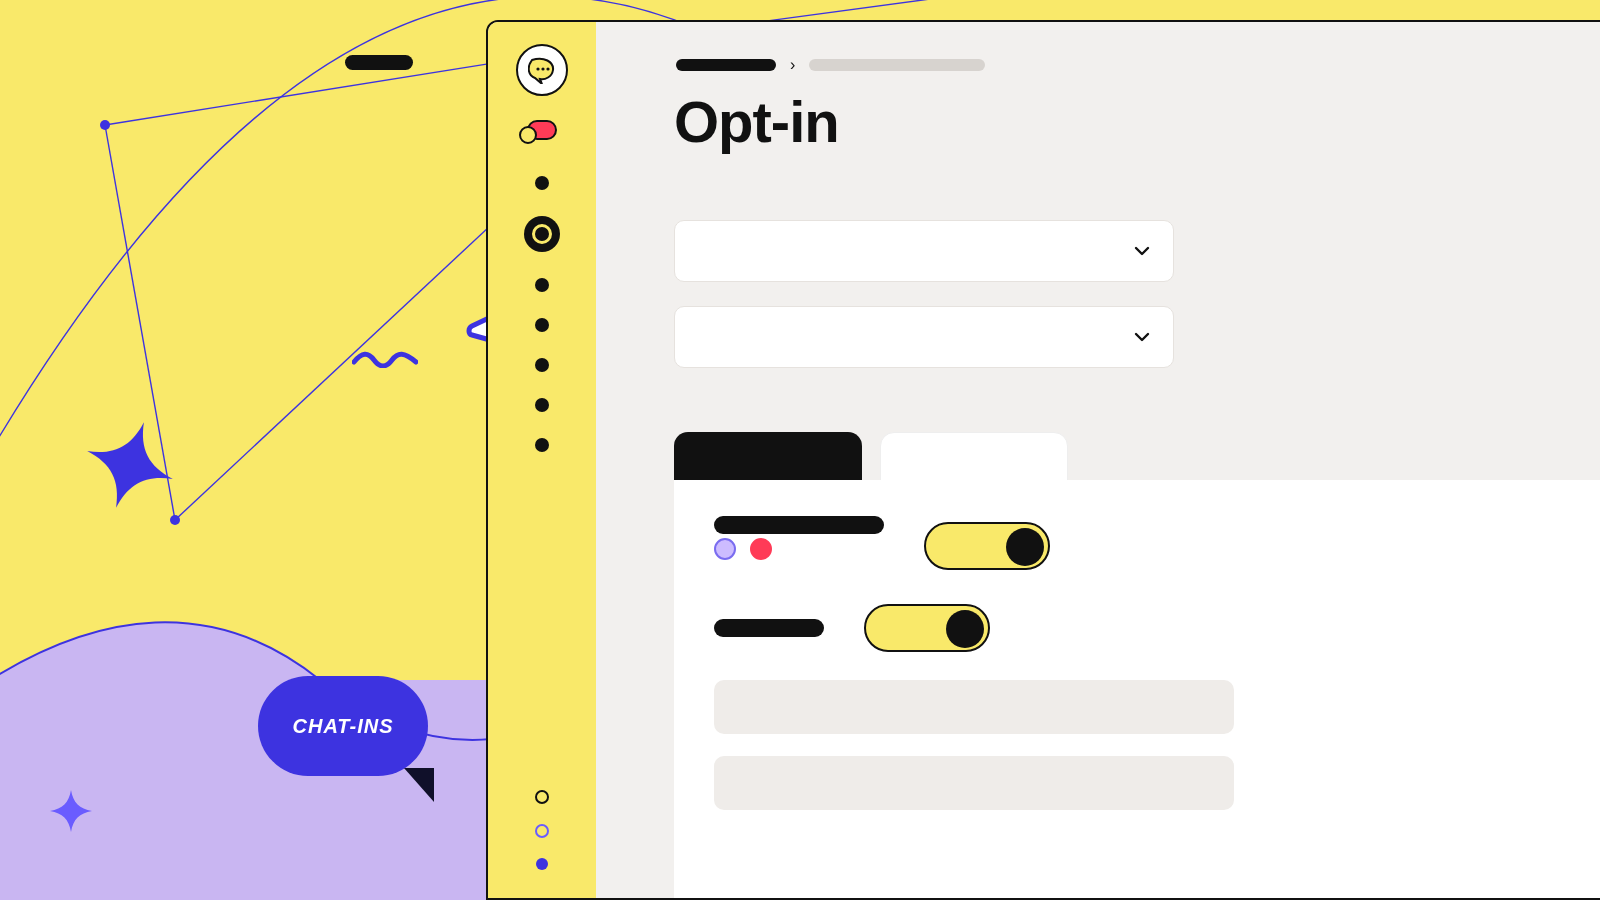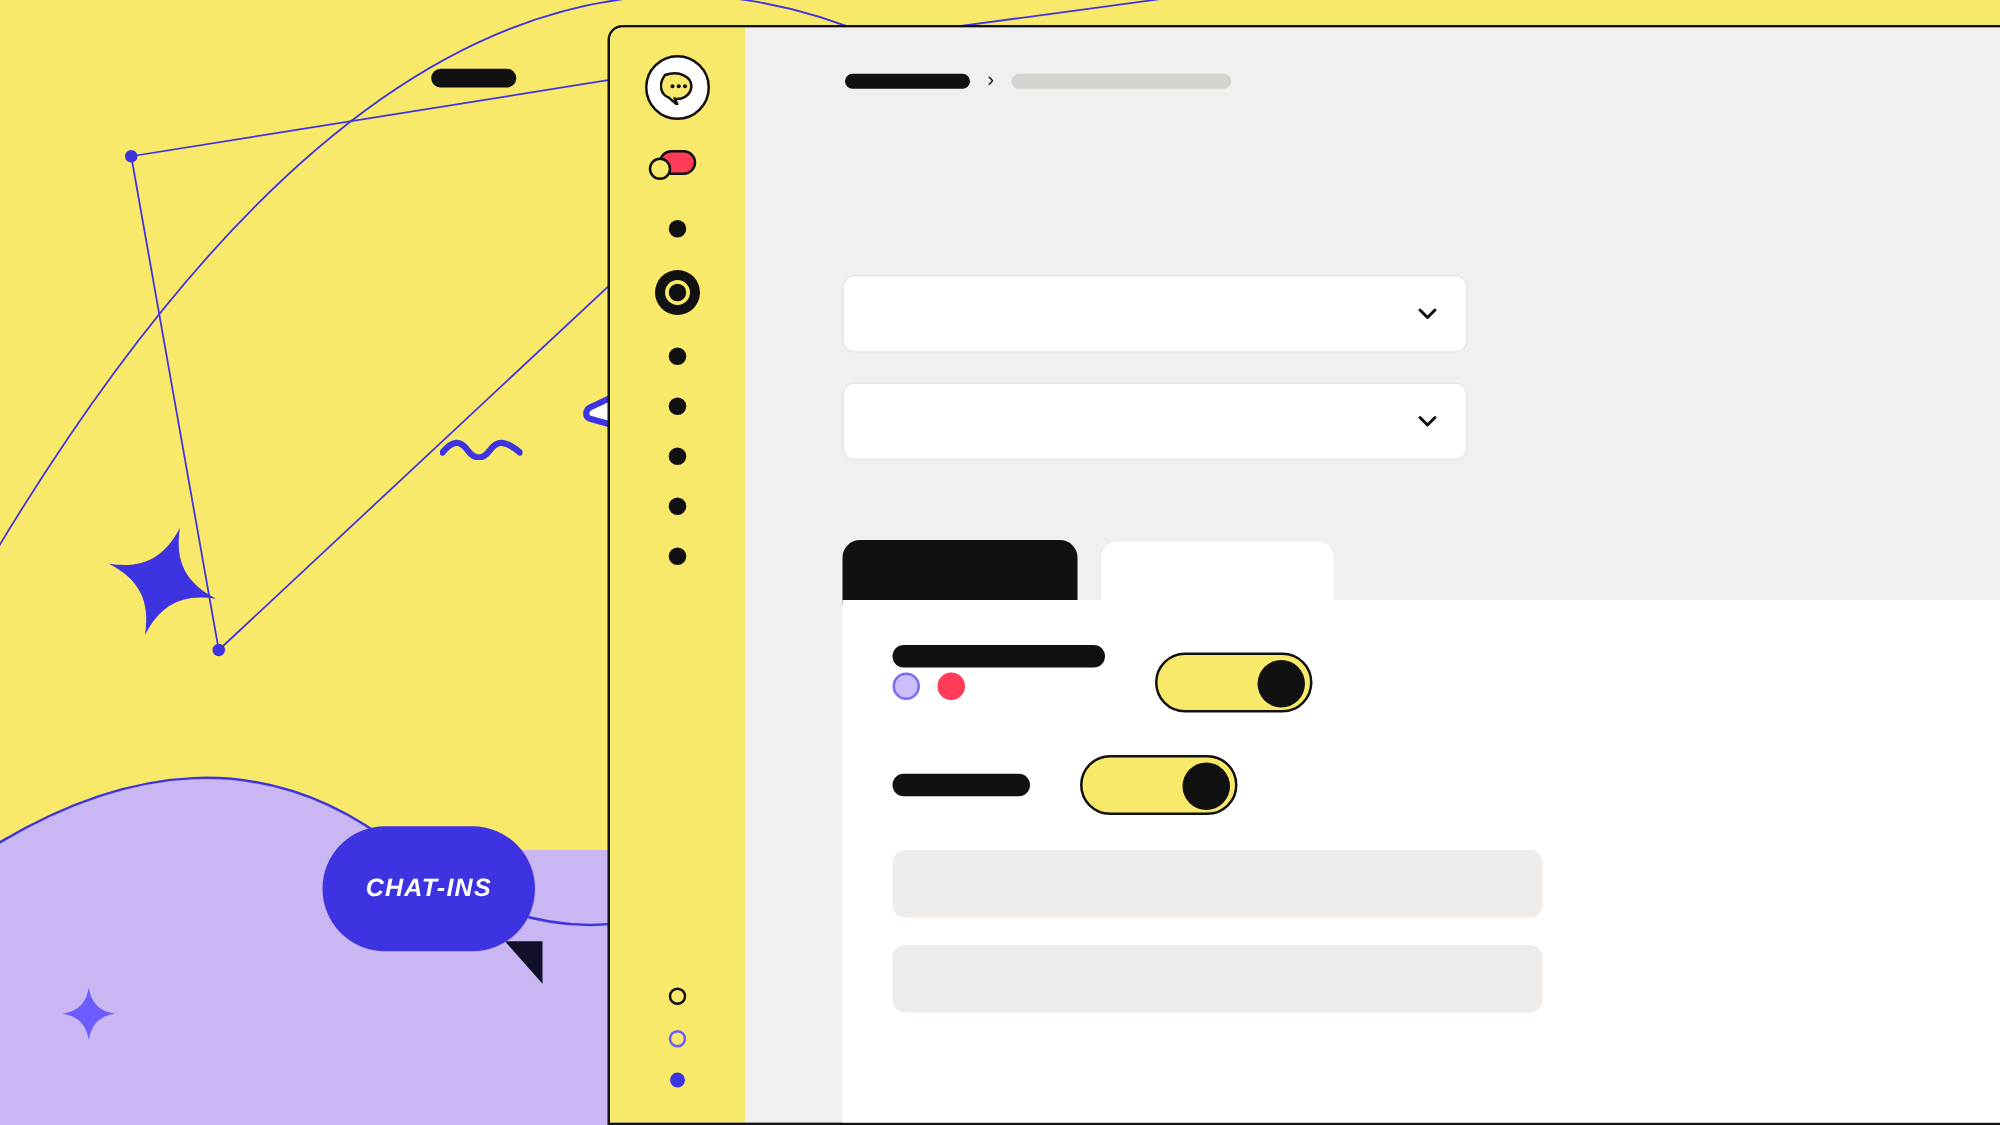--- a/index.html
+++ b/index.html
@@ -29,21 +29,21 @@
     position:absolute; left:70px; top:115px; width:360px; text-align:right;
     font-weight:800; font-size:46px; line-height:1.06; letter-spacing:-0.5px; color:#111;
   }
   .squiggle { position:absolute; left:352px; top:350px; }
 
   
   .cursor { position:absolute; left:462px; top:300px; }
 
   
   .chatins {
-    position:absolute; left:258px; top:661px; width:170px; height:100px;
+    position:absolute; left:258px; top:676px; width:170px; height:100px;
   }
   .chatins .bubble {
     position:absolute; inset:0; background:#3d33e0; border-radius:52px;
     display:flex; align-items:center; justify-content:center;
     color:#fff; font-weight:800; font-style:italic; letter-spacing:1px; font-size:20px;
   }
   .chatins .tail {
     position:absolute; right:-6px; bottom:-26px; width:0;height:0;
     border-left:30px solid transparent;
     border-top:34px solid #10102a;
@@ -232,20 +232,21 @@
     </div>
 
     <div class="content">
 
       <div class="crumbs">
         <div class="crumb-strong"></div>
         <span class="crumb-caret">›</span>
         <div class="crumb-faint"></div>
       </div>
 
+      <h1 class="title">Opt-in</h1>
 
       <div class="select one">
         <svg class="chev" viewBox="0 0 18 18">
             <path d="M3 6 L9 12 L15 6" fill="none" stroke="#111" stroke-width="2.4" stroke-linecap="round" stroke-linejoin="round"></path>
           </svg>
       </div>
       <div class="select two">
         <svg class="chev" viewBox="0 0 18 18">
             <path d="M3 6 L9 12 L15 6" fill="none" stroke="#111" stroke-width="2.4" stroke-linecap="round" stroke-linejoin="round"></path>
           </svg>

